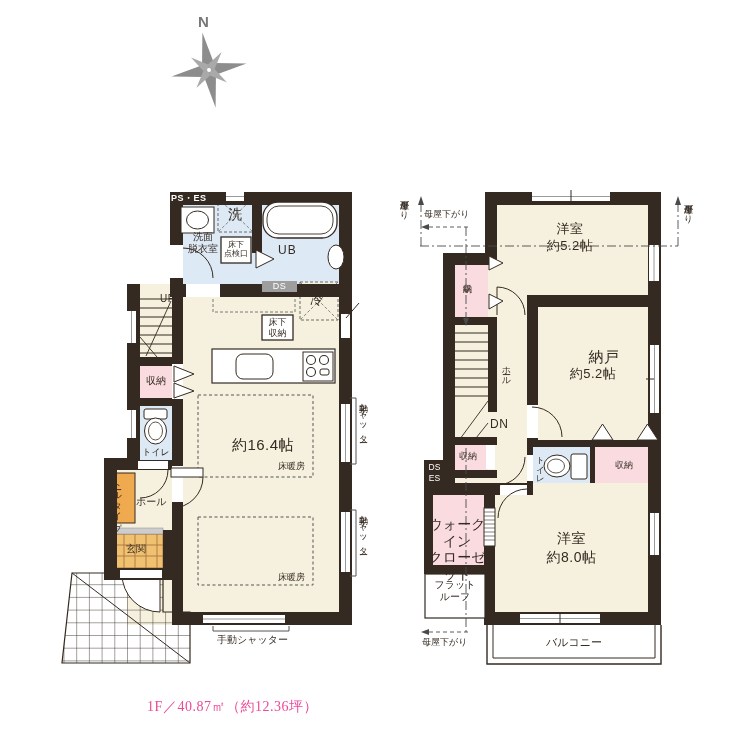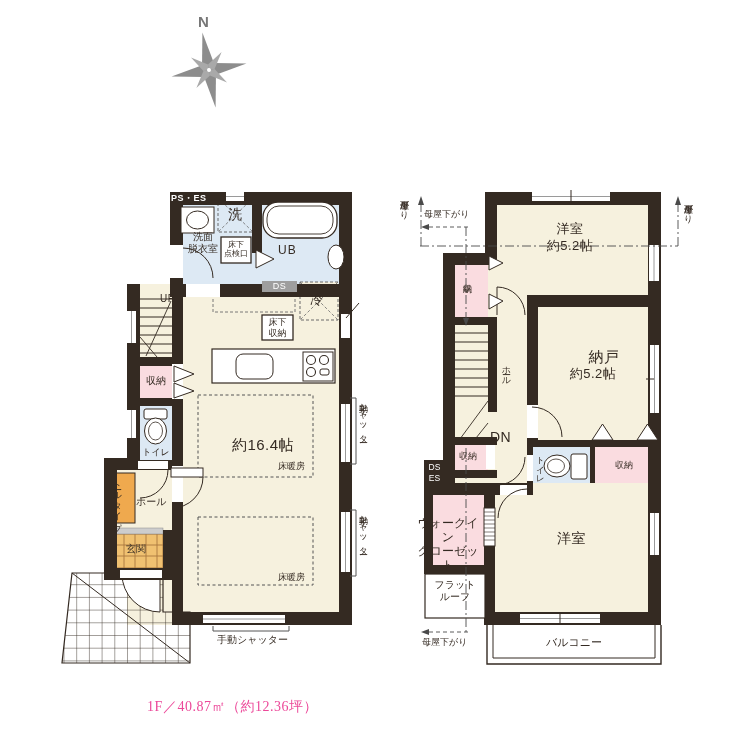--- a/index.html
+++ b/index.html
@@ -293,26 +293,27 @@
 <div class="lbv small" style="left:399px;top:194px;font-size:9px;">母屋下がり</div>
 <div class="lb small" style="left:424px;top:209px;font-size:9px;">母屋下がり</div>
 <div class="lbv small" style="left:683px;top:198px;font-size:9px;">母屋下がり</div>
 <div class="lb small" style="left:422px;top:637px;font-size:9px;">母屋下がり</div>
 <div class="lb" style="left:510px;top:221px;width:120px;font-size:13px;">洋室</div>
 <div class="lb" style="left:510px;top:238px;width:120px;font-size:13px;">約5.2帖</div>
 <div class="lbv small" style="left:462px;top:277px;font-size:9px;">収納</div>
 <div class="lb" style="left:544px;top:348px;width:120px;font-size:15px;">納戸</div>
 <div class="lb" style="left:533px;top:366px;width:120px;font-size:13px;">約5.2帖</div>
 <div class="lbv small" style="left:501px;top:360px;font-size:9px;">ホール</div>
-<div class="lb" style="left:490px;top:417px;font-size:14px;margin-top:12px;">DN</div>
+<div class="lb" style="left:490px;top:417px;font-size:12px;">DN</div>
 <div class="lb small" style="left:448px;top:451px;width:40px;font-size:9px;">収納</div>
 <div class="lb white small" style="left:424px;top:462px;width:21px;font-size:8.5px;line-height:1.25;">DS
 ES</div>
 <div class="lbv small" style="left:536px;top:450px;font-size:8.5px;">トイレ</div>
 <div class="lb small" style="left:595px;top:460px;width:58px;font-size:9px;">収納</div>
-<div class="lb small" style="left:414px;top:516px;width:68px;font-size:12px;">ウォークイン
+<div class="lb small" style="left:423px;top:516px;width:68px;font-size:14px;">ウォークイン
 クローゼット</div>
 <div class="lb" style="left:495px;top:530px;width:153px;font-size:14px;">洋室</div>
+<div class="lb" style="left:495px;top:549px;width:153px;font-size:14px;">約8.0帖</div>
 <div class="lb small" style="left:427px;top:579px;width:56px;font-size:10px;">フラット
 ルーフ</div>
 <div class="lb small" style="left:487px;top:636px;width:174px;font-size:11px;">バルコニー</div>
 
 </div>
 
 </body></html>

